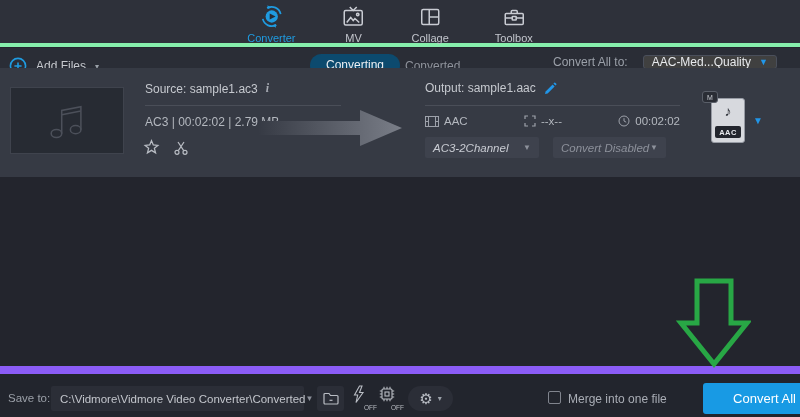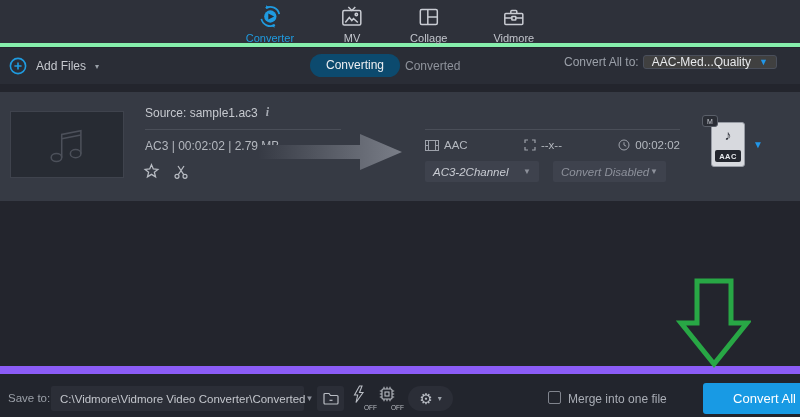--- a/index.html
+++ b/index.html
@@ -21,27 +21,27 @@
 
   
   .toolbar { position:absolute; left:0; top:48px; width:800px; height:36px; background:#2a2d36; }
   .add-group { position:absolute; left:9px; top:0; height:36px; display:flex; align-items:center;
                gap:9px; color:#c6c9cf; font-size:12px; }
   .caret-sm { font-size:8px; color:#9aa0a8; }
   .pill-converting { position:absolute; left:310px; top:6px; height:23px; line-height:23px;
                padding:0 16px; background:#0c4a6e; color:#eceef1; border-radius:12px; font-size:12px; }
   .lbl-converted { position:absolute; left:405px; top:11px; color:#8f939c; font-size:12px; }
   .convert-to-group { position:absolute; right:23px; top:7px; display:flex; align-items:center;
-               gap:4px; font-size:12px; color:#9ba0a9; }
+               gap:15px; font-size:12px; color:#9ba0a9; }
   .convert-to-select { height:14px; background:#404040; border:1px solid #4a4f5b; border-radius:3px;
                display:flex; align-items:center; gap:8px; padding:0 8px; color:#e8eaed; font-size:12px; }
   .caret-blue { color:#2196e8; font-size:9px; }
 
   
-  .filerow { position:absolute; left:0; top:92px; width:800px; height:109px; background:#363a44; }
+  .filerow { position:absolute; left:0; top:68px; width:800px; height:109px; background:#363a44; }
   .thumb { position:absolute; left:10px; top:19px; width:114px; height:67px; background:#272b33;
            border:1px solid #3f434d; display:flex; align-items:center; justify-content:center; }
   .src-name, .out-name { position:absolute; top:13px; font-size:12px; color:#c6c9cf;
            display:flex; align-items:center; gap:8px; }
   .src-name { left:145px; }
   .out-name { left:425px; }
   .info-i { font-family:"Liberation Serif", serif; font-style:italic; font-weight:bold;
             font-size:12px; color:#a7abb3; }
   .hdiv { position:absolute; top:37px; height:1px; background:#4a4e58; }
   .meta-line { position:absolute; left:145px; top:47px; font-size:12px; color:#b4b8bf; }
@@ -140,21 +140,21 @@
       </div>
       <div class="tab">
         <span class="tab-icon">
           <svg width="24" height="24" viewBox="0 0 24 24" fill="none" stroke="#c9ccd3" stroke-width="1.5">
             <rect x="3" y="8.5" width="18" height="11" rx="1"></rect>
             <path d="M9 8.5 V6.5 a1 1 0 0 1 1-1 h4 a1 1 0 0 1 1 1 V8.5"></path>
             <path d="M3 13 h7.5 M13.5 13 h7.5"></path>
             <rect x="10" y="11.5" width="4" height="3.5" rx="0.5"></rect>
           </svg>
         </span>
-        <span>Vidmore</span>
+        <span>Toolbox</span>
       </div>
     </div>
   </div>
 
   <div class="toolbar">
     <div class="add-group">
       <span style="display:flex;">
         <svg width="18" height="18" viewBox="0 0 18 18" fill="none" stroke="#1f9be0" stroke-width="1.6">
           <circle cx="9" cy="9" r="7.6"></circle>
           <path d="M9 5.4 V12.6 M5.4 9 H12.6"></path>
@@ -210,20 +210,29 @@
         <defs>
           <linearGradient id="ag" x1="0" y1="0" x2="1" y2="0">
             <stop offset="0" stop-color="#363a44"></stop>
             <stop offset="1" stop-color="#7a7e88"></stop>
           </linearGradient>
         </defs>
         <path d="M0 12 H102 V1 L144 19 L102 37 V26 H0 Z" fill="url(#ag)"></path>
       </svg>
     </div>
 
+    <div class="out-name">
+      <span>Output: sample1.aac</span>
+      <span style="display:flex;">
+        <svg width="13" height="13" viewBox="0 0 13 13" fill="#2196e8">
+          <path d="M1.6 9.4 L8.6 2.4 L10.6 4.4 L3.6 11.4 L1 12 z"></path>
+          <path d="M9.4 1.6 l2 2 0.9-0.9 a0.6 0.6 0 0 0 0-0.9 l-1.1-1.1 a0.6 0.6 0 0 0-0.9 0 z"></path>
+        </svg>
+      </span>
+    </div>
     <div class="hdiv" style="left:425px; width:255px;"></div>
     <div class="out-info">
       <span class="grp">
         <span style="display:flex;">
           <svg width="14" height="11" viewBox="0 0 14 11" fill="none" stroke="#9da1aa" stroke-width="1">
             <rect x="0.5" y="0.5" width="13" height="10"></rect>
             <line x1="3.5" y1="0.5" x2="3.5" y2="10.5"></line>
             <line x1="10.5" y1="0.5" x2="10.5" y2="10.5"></line>
             <line x1="0.5" y1="5.5" x2="3.5" y2="5.5"></line>
             <line x1="10.5" y1="5.5" x2="13.5" y2="5.5"></line>

